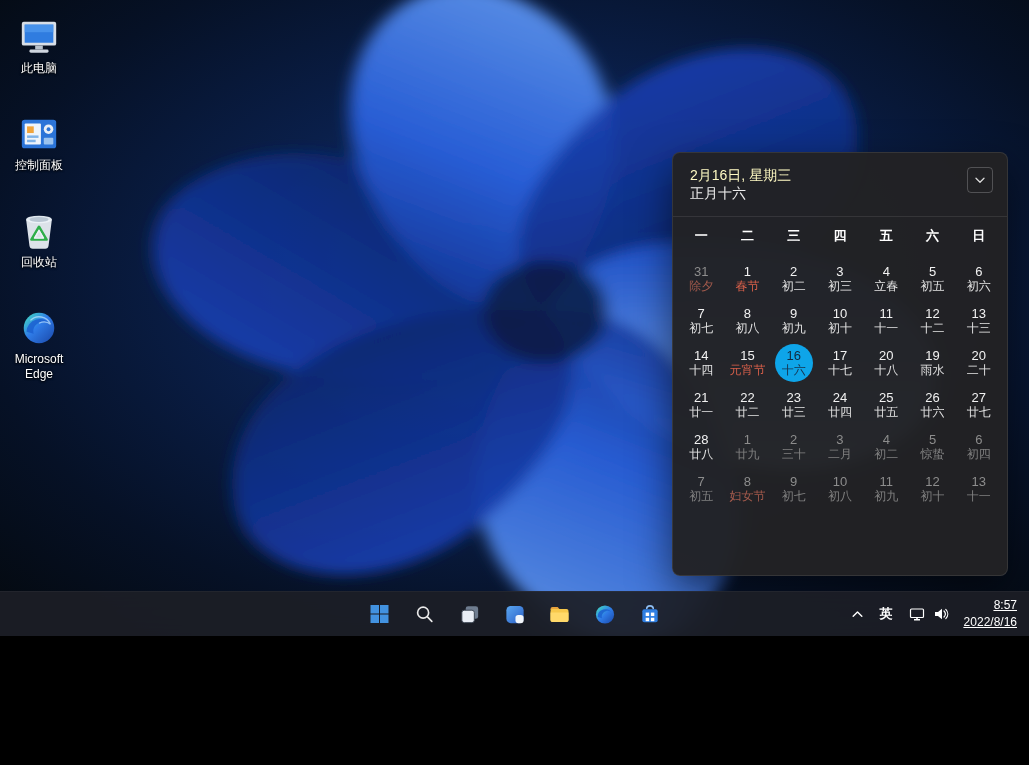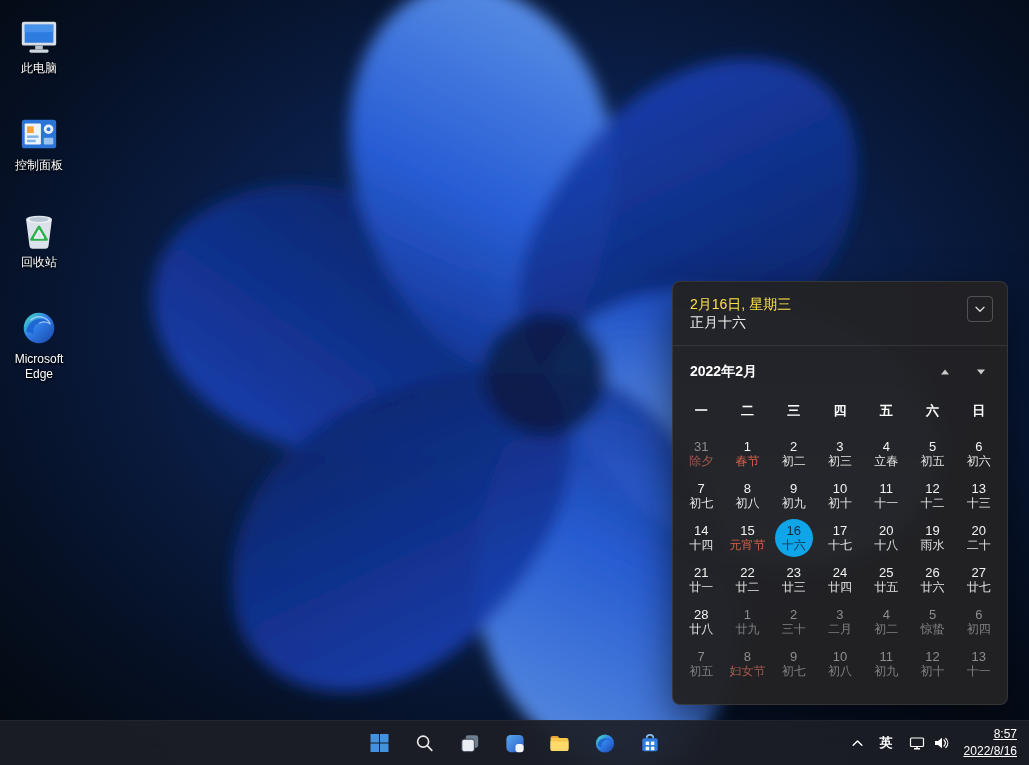--- a/index.html
+++ b/index.html
@@ -1,37 +1,37 @@
 <!DOCTYPE html>
 <html><head>
 <meta charset="utf-8">
 <style>
   * { margin:0; padding:0; box-sizing:border-box; }
   html,body { width:1029px; height:765px; overflow:hidden; background:#000;
               font-family:"Liberation Sans","DejaVu Sans",sans-serif; }
-  .stage { position:relative; width:1029px; height:765px; overflow:hidden; }
+  .stage { position:relative; width:1029px; height:636px; overflow:hidden; }
 
   .wallpaper { position:absolute; inset:0; width:100%; height:100%; }
 
   
   .desktop-icons { position:absolute; top:12px; left:2px; display:flex; flex-direction:column; gap:13px; }
   .dicon { width:74px; height:84px; display:flex; flex-direction:column; align-items:center;
            justify-content:flex-start; gap:3px; padding-top:4px; border-radius:4px; cursor:default; }
   .dicon .glyph { width:42px; height:42px; display:flex; align-items:center; justify-content:center; }
   .dicon .lbl { color:#fff; font-size:12px; line-height:1.25; text-align:center;
                 text-shadow:0 1px 2px rgba(0,0,0,.95), 0 0 3px rgba(0,0,0,.8); }
 
   
   .calendar { position:absolute; right:21px; bottom:60px; width:336px; height:424px;
               background:rgba(34,34,36,.97); border:1px solid rgba(255,255,255,.09);
               border-radius:8px; color:#fff; overflow:hidden;
               box-shadow:0 16px 40px rgba(0,0,0,.55); }
   .cal-top { display:flex; justify-content:space-between; align-items:flex-start;
              padding:14px 14px 13px 17px; border-bottom:1px solid rgba(255,255,255,.09); }
-  .cal-date { font-size:14px; color:#fde047; }
+  .cal-date { font-size:14px; color:#fef9c3; }
   .cal-lunar { font-size:14px; color:#ededed; }
   .cal-collapse { width:26px; height:26px; background:transparent; border:1px solid rgba(255,255,255,.22);
                   border-radius:4px; display:flex; align-items:center; justify-content:center; cursor:pointer; }
   .cal-month { display:flex; align-items:center; justify-content:space-between; padding:15px 12px 9px 17px; }
   .cal-month .label { font-size:14px; font-weight:bold; }
   .cal-nav { display:flex; gap:8px; }
   .cal-nav button { width:28px; height:22px; background:transparent; border:none; color:#c9c9c9;
                     display:flex; align-items:center; justify-content:center; cursor:pointer; }
   .cal-week { display:grid; grid-template-columns:repeat(7,1fr); padding:6px 5px 0; }
   .cal-week span { text-align:center; font-size:13px; font-weight:600; color:#fff; padding:4px 0; }
@@ -173,35 +173,20 @@
         <div class="cal-date">2月16日, 星期三</div>
         <div class="cal-lunar">正月十六</div>
       </div>
       <button class="cal-collapse">
         <svg width="12" height="12" viewBox="0 0 12 12">
           <path d="M2 4.2 L6 8.2 L10 4.2" fill="none" stroke="#dcdcdc" stroke-width="1.3" stroke-linecap="round" stroke-linejoin="round"></path>
         </svg>
       </button>
     </header>
 
-    <div class="cal-month">
-      <span class="label">2022年2月</span>
-      <span class="cal-nav">
-        <button>
-          <svg width="10" height="8" viewBox="0 0 10 8">
-            <path d="M1 6.5 L5 1.5 L9 6.5 Z" fill="#c9c9c9"></path>
-          </svg>
-        </button>
-        <button>
-          <svg width="10" height="8" viewBox="0 0 10 8">
-            <path d="M1 1.5 L5 6.5 L9 1.5 Z" fill="#c9c9c9"></path>
-          </svg>
-        </button>
-      </span>
-    </div>
 
     <div class="cal-week" id="cal-weekdays">
         <span>一</span>
         <span>二</span>
         <span>三</span>
         <span>四</span>
         <span>五</span>
         <span>六</span>
         <span>日</span>
       </div>

